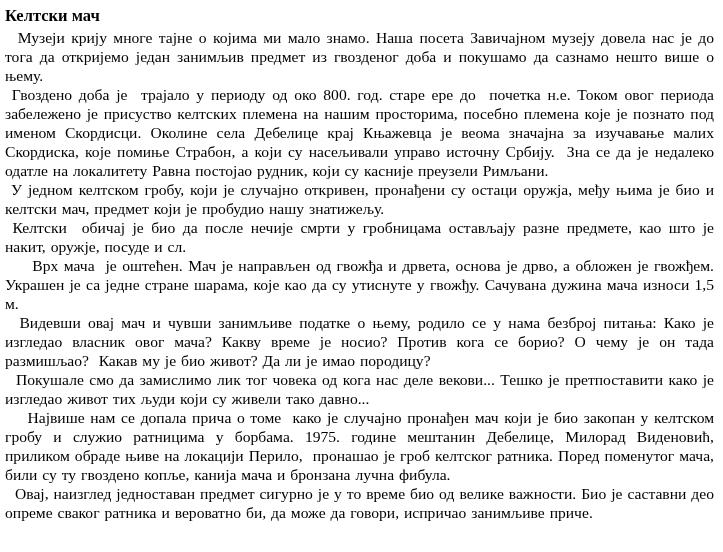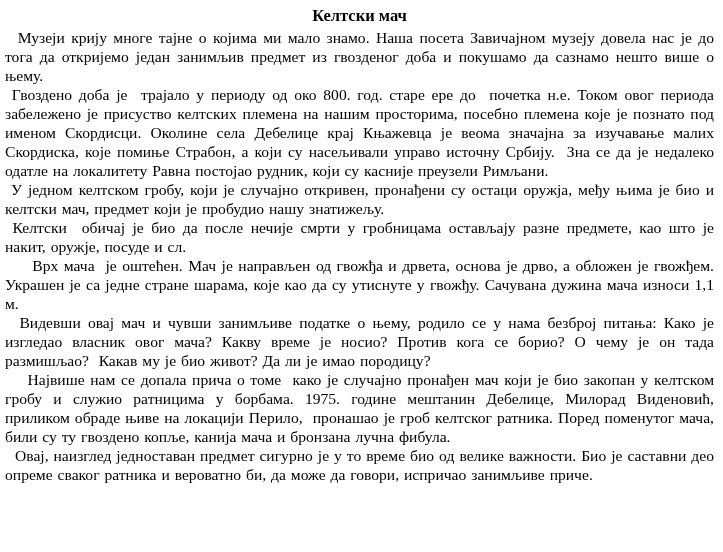--- a/index.html
+++ b/index.html
@@ -15,37 +15,37 @@
     color: #000000;
     font-family: "Liberation Serif", "DejaVu Serif", serif;
     font-size: 15.6px;
     line-height: 19px;
     padding: 5px 9px 0 5px;
     overflow: hidden;
   }
   .doc-title {
     font-size: 16.5px;
     font-weight: bold;
-    text-align: center;
     line-height: 22px;
     margin: 0 0 1px 0;
   }
   .doc-paragraph {
     margin: 0;
     text-align: justify;
     white-space: pre-wrap;
     word-spacing: 1px;
   }
 </style>
 </head>
 <body>
 
 <div class="page">
   <h1 class="doc-title">Келтски мач</h1>
   <p class="doc-paragraph">  Музеји крију многе тајне о којима ми мало знамо. Наша посета Завичајном музеју довела нас је до тога да откријемо један занимљив предмет из гвозденог доба и покушамо да сазнамо нешто више о њему.</p>
   <p class="doc-paragraph"> Гвоздено доба је  трајало у периоду од око 800. год. старе ере до  почетка н.е. Током овог периода забележено је присуство келтских племена на нашим просторима, посебно племена које је познато под именом Скордисци. Околине села Дебелице крај Књажевца је веома значајна за изучавање малих Скордиска, које помиње Страбон, а који су насељивали управо источну Србију.  Зна се да је недалеко одатле на локалитету Равна постојао рудник, који су касније преузели Римљани.</p>
   <p class="doc-paragraph"> У једном келтском гробу, који је случајно откривен, пронађени су остаци оружја, међу њима је био и келтски мач, предмет који је пробудио нашу знатижељу.</p>
   <p class="doc-paragraph"> Келтски  обичај је био да после нечије смрти у гробницама остављају разне предмете, као што је накит, оружје, посуде и сл.</p>
-  <p class="doc-paragraph">     Врх мача  је оштећен. Мач је направљен од гвожђа и дрвета, основа је дрво, а обложен је гвожђем. Украшен је са једне стране шарама, које као да су утиснуте у гвожђу. Сачувана дужина мача износи 1,1 м.</p>
+  <p class="doc-paragraph">     Врх мача  је оштећен. Мач је направљен од гвожђа и дрвета, основа је дрво, а обложен је гвожђем. Украшен је са једне стране шарама, које као да су утиснуте у гвожђу. Сачувана дужина мача износи 1,5 м.</p>
   <p class="doc-paragraph">  Видевши овај мач и чувши занимљиве податке о њему, родило се у нама безброј питања: Како је изгледао власник овог мача? Какву време је носио? Против кога се борио? О чему је он тада размишљао?  Какав му је био живот? Да ли је имао породицу?</p>
+  <p class="doc-paragraph">  Покушале смо да замислимо лик тог човека од кога нас деле векови... Тешко је претпоставити како је изгледао живот тих људи који су живели тако давно...</p>
   <p class="doc-paragraph">    Највише нам се допала прича о томе  како је случајно пронађен мач који је био закопан у келтском гробу и служио ратницима у борбама. 1975. године мештанин Дебелице, Милорад Виденовић, приликом обраде њиве на локацији Перило,  пронашао је гроб келтског ратника. Поред поменутог мача, били су ту гвоздено копље, канија мача и бронзана лучна фибула.</p>
   <p class="doc-paragraph">  Овај, наизглед једноставан предмет сигурно је у то време био од велике важности. Био је саставни део опреме сваког ратника и вероватно би, да може да говори, испричао занимљиве приче.</p>
 </div>
 
 </body></html>

